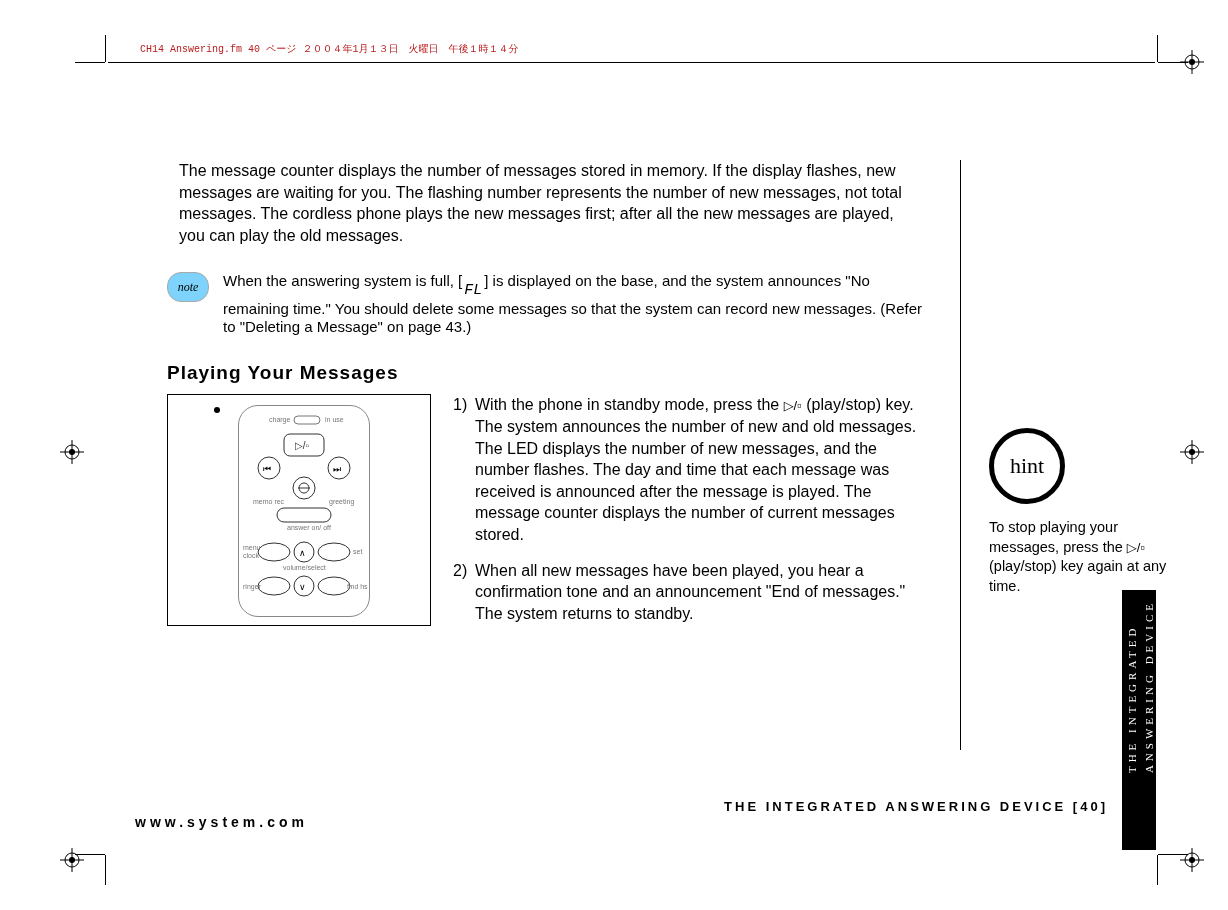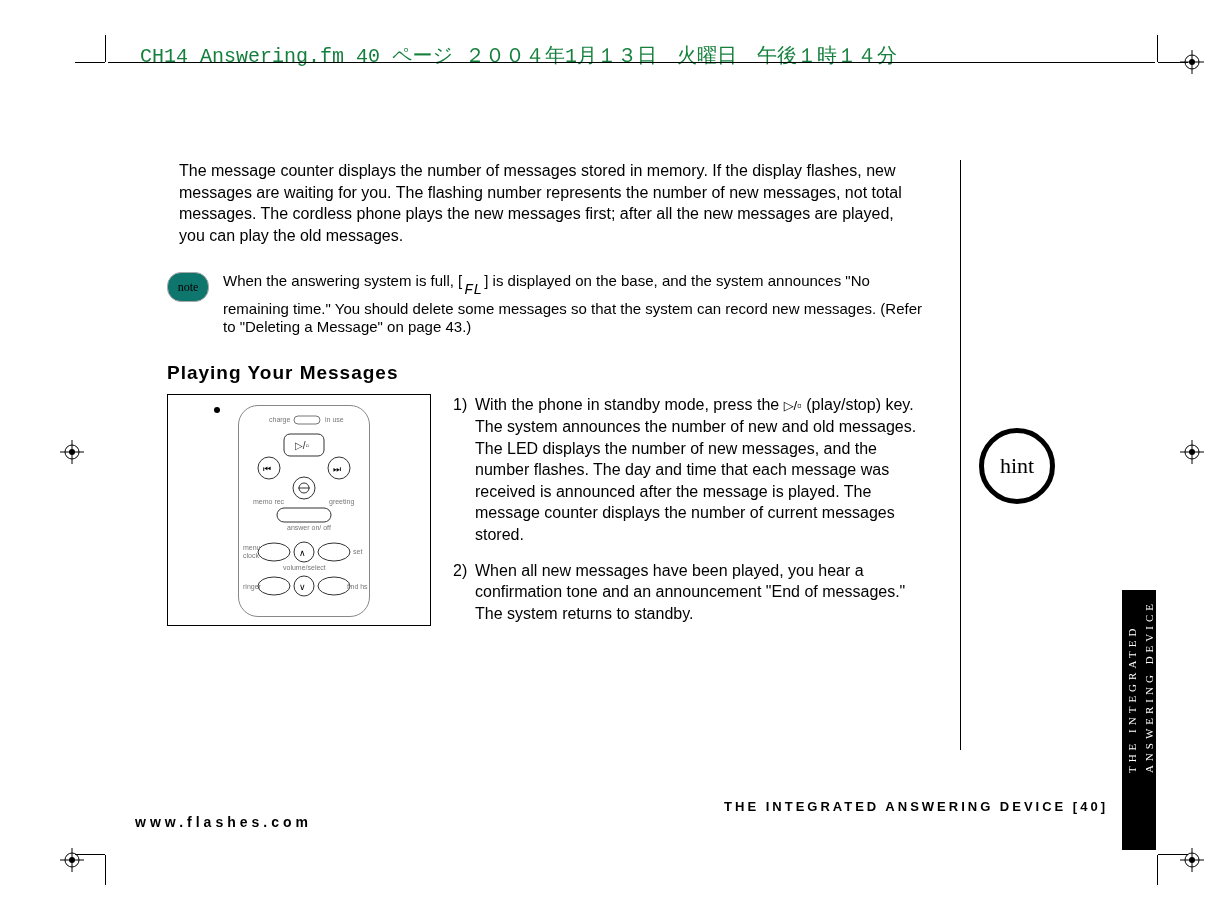--- a/index.html
+++ b/index.html
@@ -28,22 +28,22 @@
   .reg-mark.right { right: 24px; top: 440px; }
   .reg-mark.tr { right: 24px; top: 50px; }
   .reg-mark.bl { left: 60px; bottom: 38px; }
   .reg-mark.br { right: 24px; bottom: 38px; }
 
   .header-line {
     position: absolute;
     top: 42px;
     left: 140px;
     font-family: "MS Mincho", "Courier New", monospace;
-    font-size: 20px;
-    color: #15803d;
+    font-size: 10px;
+    color: #b91c1c;
   }
   .header-rule {
     position: absolute;
     top: 62px;
     left: 108px;
     right: 73px;
     height: 1px;
     background: #000;
   }
 
@@ -69,26 +69,27 @@
   .note-row {
     margin-left: 32px;
     margin-top: 18px;
     display: flex;
     align-items: flex-start;
     gap: 14px;
   }
   .note-badge {
     width: 40px; height: 28px;
     border-radius: 14px;
-    background: #0f766e;
+    background: #7dd3fc;
     border: 1px solid #aaa;
     display: flex; align-items: center; justify-content: center;
     font-size: 12px;
     flex: none;
     margin-top: 8px;
+    font-style: italic;
   }
   .note-text {
     font-family: "Trebuchet MS", Verdana, sans-serif;
     font-size: 15px;
     line-height: 1.2;
   }
   .fl-box {
     display: inline-block;
     font-family: "Courier New", monospace;
     font-style: italic;
@@ -131,21 +132,21 @@
     font-size: 13px;
     vertical-align: middle;
   }
 
   .sidebar {
     position: absolute;
     left: 960px;
     top: 160px;
     width: 205px;
     border-left: 1px solid #000;
-    padding-left: 8px;
+    padding-left: 18px;
     height: 590px;
   }
   .hint-badge {
     width: 66px; height: 66px;
     border: 5px solid #000;
     border-radius: 50%;
     display: flex; align-items: center; justify-content: center;
     font-family: Georgia, serif;
     font-size: 22px;
     margin-left: 10px;
@@ -308,21 +309,24 @@
       <div class="step">
         <div class="num">2)</div>
         <div>When all new messages have been played, you hear a confirmation tone and an announcement "End of messages." The system returns to standby.</div>
       </div>
     </div>
   </div>
 </div>
 
 <div class="sidebar">
   <div class="hint-badge">hint</div>
+  <div class="hint-text">
+    <span>To stop playing your messages, press the </span><span class="play-icon">▷/▫</span><span> (play/stop) key again at any time.</span>
+  </div>
 </div>
 
 <div class="black-tab">
   <div class="tab-text">THE INTEGRATED
 ANSWERING DEVICE</div>
 </div>
 
-<div class="footer-left">www.flashes.com</div>
+<div class="footer-left">www.system.com</div>
 <div class="footer-right">THE INTEGRATED ANSWERING DEVICE [40]</div>
 
 </body></html>

